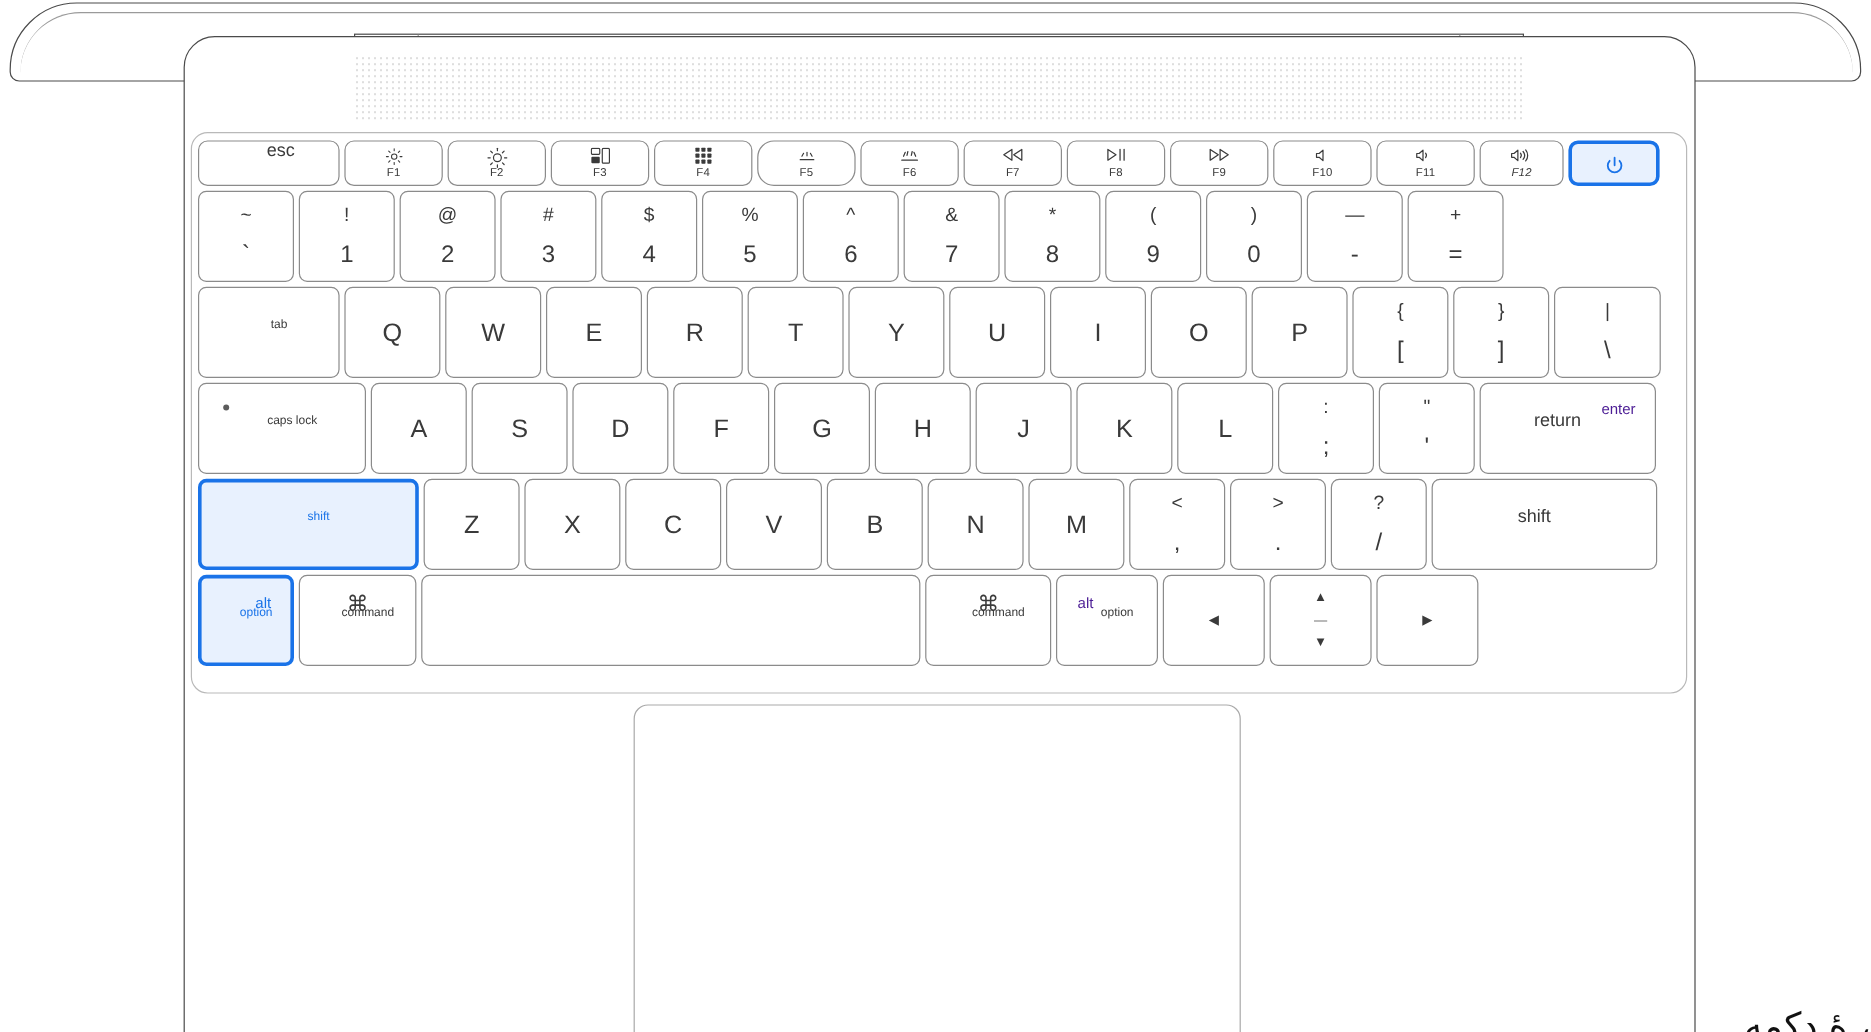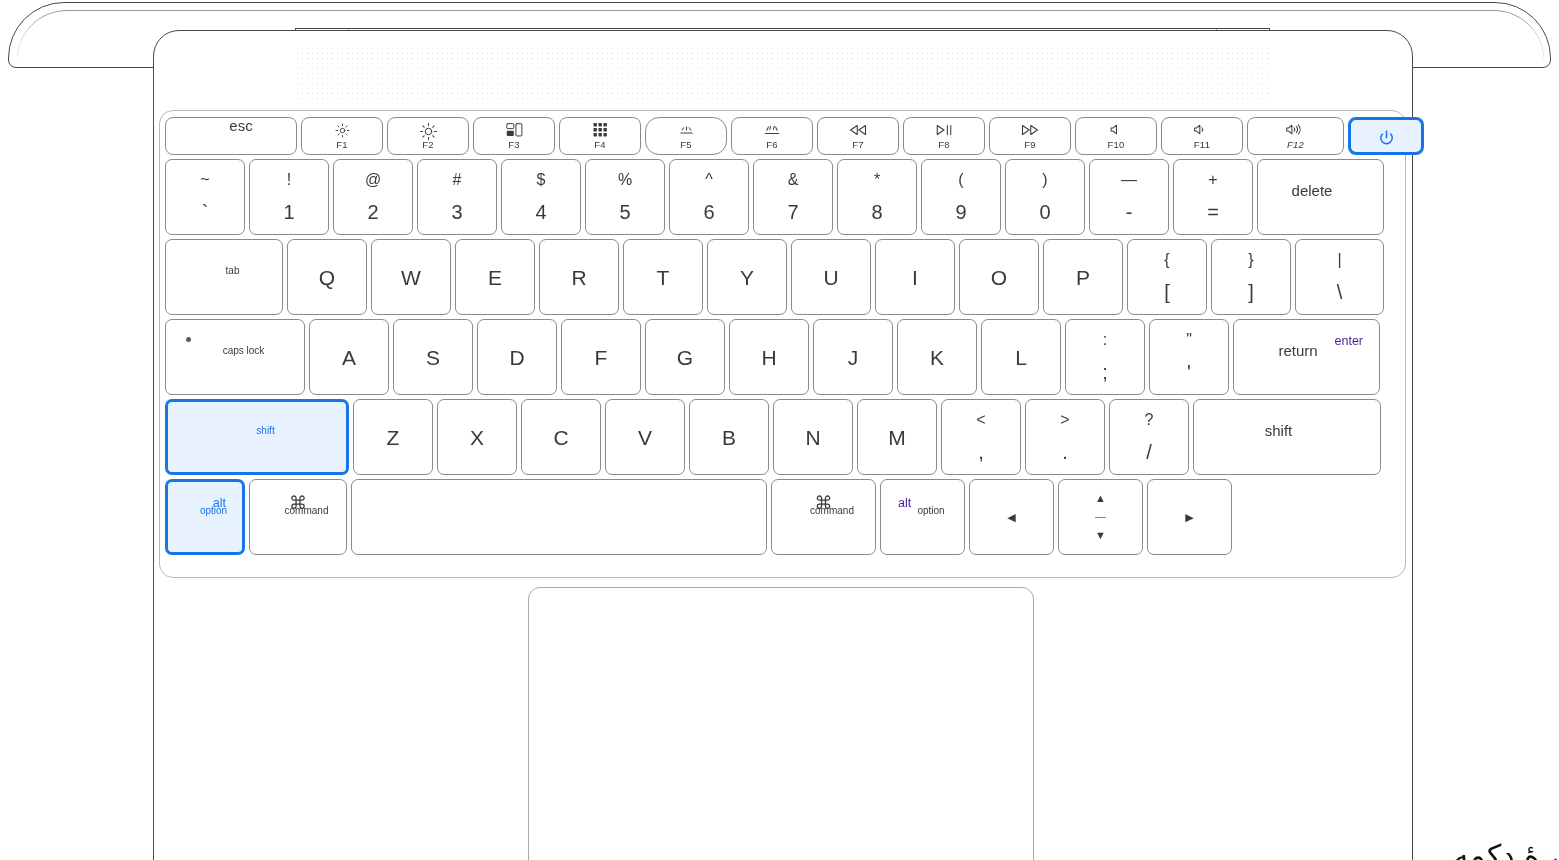--- a/index.html
+++ b/index.html
@@ -252,21 +252,21 @@
     <div class="hinge-line-b"></div>
   </div>
 
   <div class="base"></div>
   <div class="grille"></div>
 
   <div class="tray"></div>
 
   <div class="kb">
     <div class="kb-row" id="row-function">
-        <div class="key fn-key esc" style="width: 132px;">
+        <div class="key fn-key esc" style="width: 118px;">
           <span class="lbl">esc</span>
         </div>
         <div class="key fn-key" style="width: 82px;">
           <span class="fn-glyph"><svg width="15" height="15" viewBox="0 0 24 24">
               <circle cx="12" cy="12" r="3.6" stroke="#3a3a3a" fill="none" stroke-width="1.4" stroke-linecap="round" stroke-linejoin="round"></circle>
               <line x1="12" y1="4.2" x2="12" y2="1.6" stroke="#3a3a3a" fill="none" stroke-width="1.4" stroke-linecap="round" stroke-linejoin="round" transform="rotate(0 12 12)"></line>
               <line x1="12" y1="4.2" x2="12" y2="1.6" stroke="#3a3a3a" fill="none" stroke-width="1.4" stroke-linecap="round" stroke-linejoin="round" transform="rotate(45 12 12)"></line>
               <line x1="12" y1="4.2" x2="12" y2="1.6" stroke="#3a3a3a" fill="none" stroke-width="1.4" stroke-linecap="round" stroke-linejoin="round" transform="rotate(90 12 12)"></line>
               <line x1="12" y1="4.2" x2="12" y2="1.6" stroke="#3a3a3a" fill="none" stroke-width="1.4" stroke-linecap="round" stroke-linejoin="round" transform="rotate(135 12 12)"></line>
               <line x1="12" y1="4.2" x2="12" y2="1.6" stroke="#3a3a3a" fill="none" stroke-width="1.4" stroke-linecap="round" stroke-linejoin="round" transform="rotate(180 12 12)"></line>
@@ -359,21 +359,21 @@
             </svg></span>
           <span class="fn-label">F10</span>
         </div>
         <div class="key fn-key" style="width: 82px; text-align: right;">
           <span class="fn-glyph"><svg width="16" height="13" viewBox="0 0 22 18">
               <path d="M8 3 L3.5 6.8 L0.8 6.8 L0.8 11.2 L3.5 11.2 L8 15 Z" stroke="#3a3a3a" fill="none" stroke-width="1.4" stroke-linecap="round" stroke-linejoin="round"></path>
               <path d="M11 6.5 A4 4 0 0 1 11 11.5" stroke="#3a3a3a" fill="none" stroke-width="1.4" stroke-linecap="round" stroke-linejoin="round"></path>
             </svg></span>
           <span class="fn-label">F11</span>
         </div>
-        <div class="key fn-key" style="width: 97px; font-style: italic;">
+        <div class="key fn-key" style="width: 70px; font-style: italic;">
           <span class="fn-glyph"><svg width="19" height="13" viewBox="0 0 26 18">
               <path d="M8 3 L3.5 6.8 L0.8 6.8 L0.8 11.2 L3.5 11.2 L8 15 Z" stroke="#3a3a3a" fill="none" stroke-width="1.4" stroke-linecap="round" stroke-linejoin="round"></path>
               <path d="M11 6.5 A4 4 0 0 1 11 11.5" stroke="#3a3a3a" fill="none" stroke-width="1.4" stroke-linecap="round" stroke-linejoin="round"></path>
               <path d="M14 4.5 A7 7 0 0 1 14 13.5" stroke="#3a3a3a" fill="none" stroke-width="1.4" stroke-linecap="round" stroke-linejoin="round"></path>
               <path d="M17 2.6 A10 10 0 0 1 17 15.4" stroke="#3a3a3a" fill="none" stroke-width="1.4" stroke-linecap="round" stroke-linejoin="round"></path>
             </svg></span>
           <span class="fn-label">F12</span>
         </div>
         <div class="key hl fn-key" style="width: 76px;">
           <span class="fn-glyph"><svg width="19" height="19" viewBox="0 0 24 24">
@@ -428,23 +428,20 @@
           <span class="bot">0</span>
         </div>
         <div class="key std dual" style="width: 80px;">
           <span class="top">—</span>
           <span class="bot">-</span>
         </div>
         <div class="key std dual" style="width: 80px;">
           <span class="top">+</span>
           <span class="bot">=</span>
         </div>
-        <div class="key std corner-br two-line" style="width: 127px;">
-          <span class="lbl">delete</span>
-        </div>
       </div>
     <div class="kb-row" id="row-qwerty">
         <div class="key std corner-bl two-line" style="width: 118px;">
           <span class="lbl">tab</span>
         </div>
         <div class="key std" style="width: 80px;">
           <span class="letter">Q</span>
         </div>
         <div class="key std" style="width: 80px;">
           <span class="letter">W</span>

